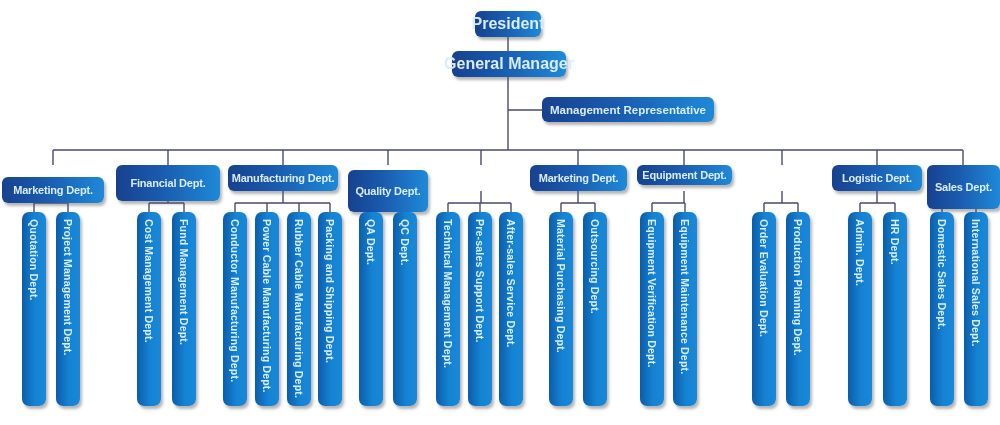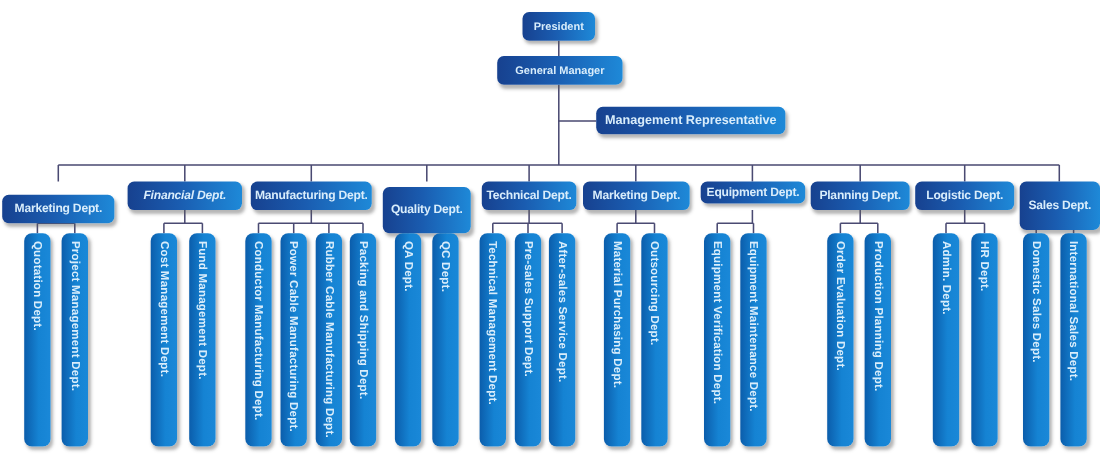--- a/index.html
+++ b/index.html
@@ -15,21 +15,21 @@
     position:absolute;
     background:linear-gradient(90deg,#17418f 0%,#1a5cb0 45%,#1e89d8 100%);
     border-radius:6px;
     box-shadow:2px 3px 3px rgba(90,90,90,0.45);
     color:#d9edfb;
     font-weight:bold;
     text-align:center;
     white-space:nowrap;
     display:flex;align-items:center;justify-content:center;
   }
-  .node.top{font-size:10px;}
+  .node.top{font-size:16px;}
   .node.dept{font-size:11px;letter-spacing:-0.2px;}
   .node.staff{font-size:11.5px;}
   .bar{
     position:absolute;
     top:212px;width:24px;height:194px;
     background:linear-gradient(90deg,#0b5dab 0%,#1583d3 55%,#1a88d8 100%);
     border-radius:7px;
     box-shadow:2px 3px 3px rgba(90,90,90,0.45);
   }
   .bar .vtext{
@@ -63,27 +63,25 @@
       M782 191 V203 M764 203 H798 M764 203 V212 M798 203 V212
       M877 191 V203 M860 203 H895 M860 203 V212 M895 203 V212
       M963 191 V203 M942 203 H976 M942 203 V212 M976 203 V212"></path>
   </svg>
 
   <div class="node top" style="left:475px;top:11px;width:66px;height:26px;">President</div>
   <div class="node top" style="left:452px;top:51px;width:114px;height:26px;text-align:center;">General Manager</div>
   <div class="node staff" style="left:542px;top:97px;width:172px;height:25px;">Management Representative</div>
 
   <div class="node dept" style="left:2px;top:165px;width:102px;height:26px;margin-top:12px;">Marketing Dept.</div>
-  <div class="node dept" style="left:116px;top:165px;width:104px;height:26px;font-style:italic;">Financial Dept.</div>
+  <div class="node dept" style="left:116px;top:165px;width:104px;height:36px;">Financial Dept.</div>
   <div class="node dept" style="left:228px;top:165px;width:110px;height:26px;">Manufacturing Dept.</div>
   <div class="node dept" style="left:348px;top:170px;width:80px;height:42px;">Quality Dept.</div>
-  <div class="node dept" style="left:438px;top:165px;width:86px;height:26px;">Technical Dept.</div>
   <div class="node dept" style="left:530px;top:165px;width:97px;height:26px;">Marketing Dept.</div>
   <div class="node dept" style="left:637px;top:165px;width:95px;height:20px;">Equipment Dept.</div>
-  <div class="node dept" style="left:737px;top:165px;width:90px;height:26px;">Planning Dept.</div>
   <div class="node dept" style="left:832px;top:165px;width:90px;height:26px;">Logistic Dept.</div>
   <div class="node dept" style="left:927px;top:165px;width:73px;height:44px;">Sales Dept.</div>
 
   <div class="bar" style="left:22px;">
       <span class="vtext">Quotation Dept.</span>
     </div>
   <div class="bar" style="left:56px;">
       <span class="vtext">Project Management Dept.</span>
     </div>
 

